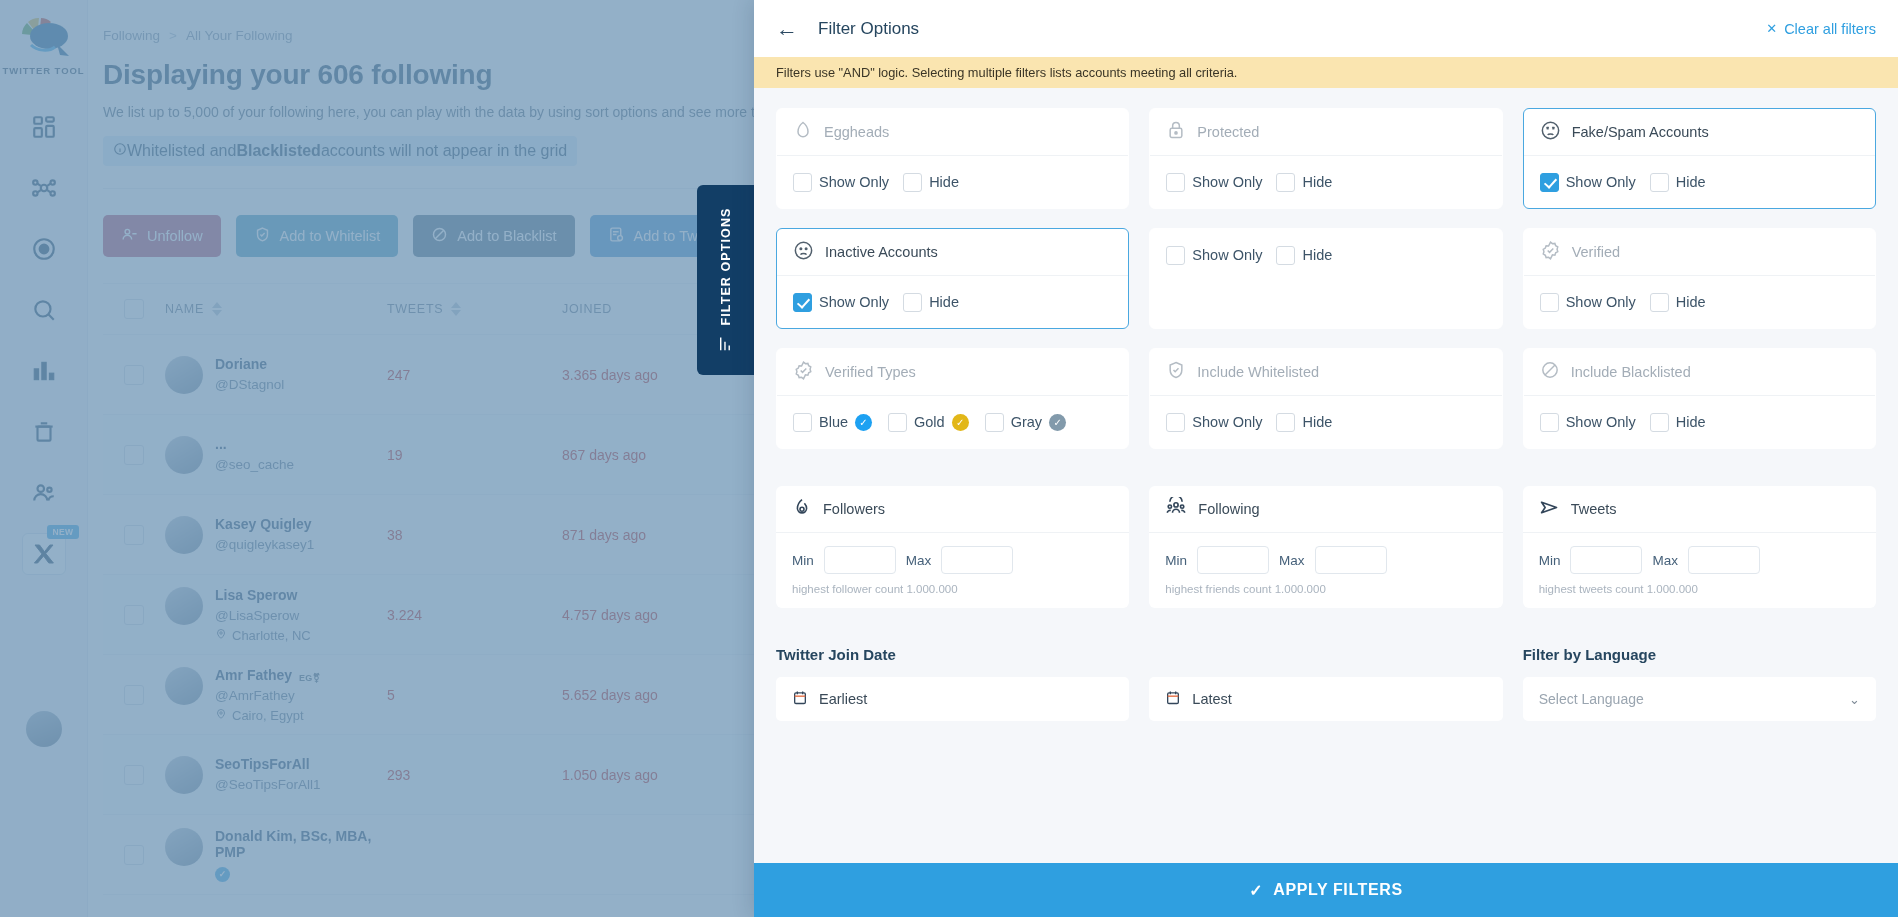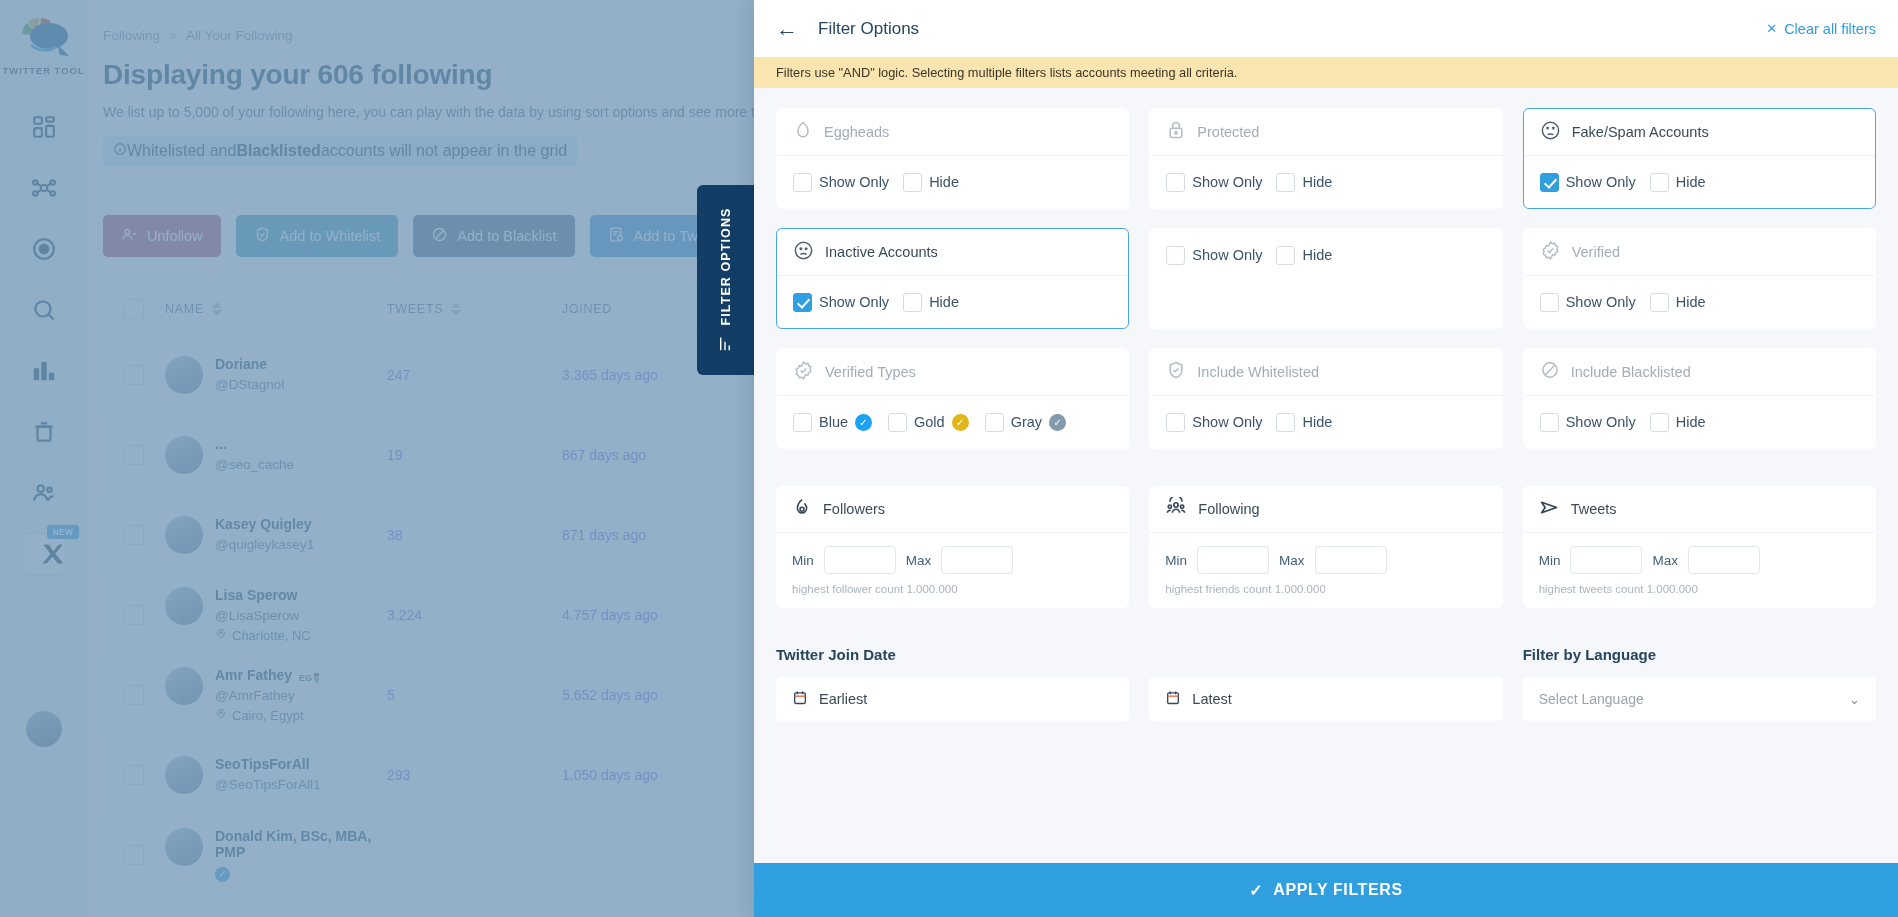--- a/index.html
+++ b/index.html
@@ -22,21 +22,21 @@
              background: #f4f7fb; border-right: 1px solid #e3e9f0;
              display: flex; flex-direction: column; align-items: center; }
   .logo-wrap { margin-top: 14px; display: flex; flex-direction: column; align-items: center; }
   .logo { width: 56px; height: 46px; position: relative; }
   .brand { font-size: 9.5px; letter-spacing: .9px; color: #2d4a63; font-weight: 700; margin-top: 5px; }
   .nav { margin-top: 34px; display: flex; flex-direction: column; align-items: center; gap: 27px; }
   .nav-item { width: 44px; height: 34px; display: flex; align-items: center; justify-content: center;
               position: relative; cursor: pointer; }
   .nav-item svg { stroke: #153d5e; }
   .x-btn { width: 52px; height: 42px; border: 1px solid #d7e0ea; border-radius: 6px;
-           display:flex; align-items:center; justify-content:flex-end; position: relative; background:#fff; }
+           display:flex; align-items:center; justify-content:center; position: relative; background:#fff; }
   .new-badge { position: absolute; top: -9px; right: -14px; background: #2f9fe0; color: #fff;
                font-size: 8.5px; font-weight: 700; padding: 2px 5px; border-radius: 3px; letter-spacing: .4px; }
   .avatar-bottom { position: absolute; bottom: 170px; width: 36px; height: 36px; border-radius: 50%;
                    overflow: hidden; background: linear-gradient(160deg,#9fb2c4,#5e7489); }
 
   
   .main { position: absolute; left: 88px; top: 0; right: 0; height: 917px; background: #ffffff; padding: 28px 0 0 15px; }
   .crumbs { font-size: 13.5px; color: #7a8fa4; display: flex; gap: 9px; align-items: center; }
   .crumbs .sep { color: #a9bccd; }
   .crumbs a { color: #7a8fa4; text-decoration: none; cursor: pointer; }
@@ -74,21 +74,21 @@
   .trow { display: flex; align-items: center; min-height: 80px; border-bottom: 1px solid #eef2f6; }
   .trow.alt { background: #fafcfe; }
   .u-wrap { display: flex; align-items: flex-start; gap: 12px; }
   .u-av { width: 38px; height: 38px; border-radius: 50%; position: relative; flex: none;
           background: linear-gradient(150deg,#b9c7d4,#6d8499); overflow: hidden; }
   .u-name { font-size: 14px; color: #21476a; font-weight: 700; display:flex; align-items:flex-end; gap:7px; flex-wrap: wrap; }
   .u-sub { font-size: 13.5px; color: #53708a; margin-top: 5px; }
   .u-loc { font-size: 13px; color: #53708a; margin-top: 5px; display: flex; align-items: center; gap: 5px; }
   .vbadge { width: 15px; height: 15px; border-radius: 50%; background: #2f9fe0; color: #fff;
             font-size: 9px; display: inline-flex; align-items: center; justify-content: center; }
-  .cell { font-size: 14px; color: #8b5cf6; }
+  .cell { font-size: 14px; color: #b91c1c; }
   .u-tag { font-size: 9px; color: #4a6378; font-weight: 700; letter-spacing: .3px; }
 
   
   .filter-tab { position: absolute; left: 697px; top: 185px; width: 58px; height: 190px;
                 background: #123e66; border-radius: 6px 0 0 6px; z-index: 60;
                 display: flex; align-items: center; justify-content: center; cursor: pointer; }
   .filter-tab .inner { transform: rotate(-90deg); white-space: nowrap; display: flex; align-items: center; gap: 10px;
                        color: #fff; font-size: 12.5px; font-weight: 700; letter-spacing: 1.1px; }
 
   

